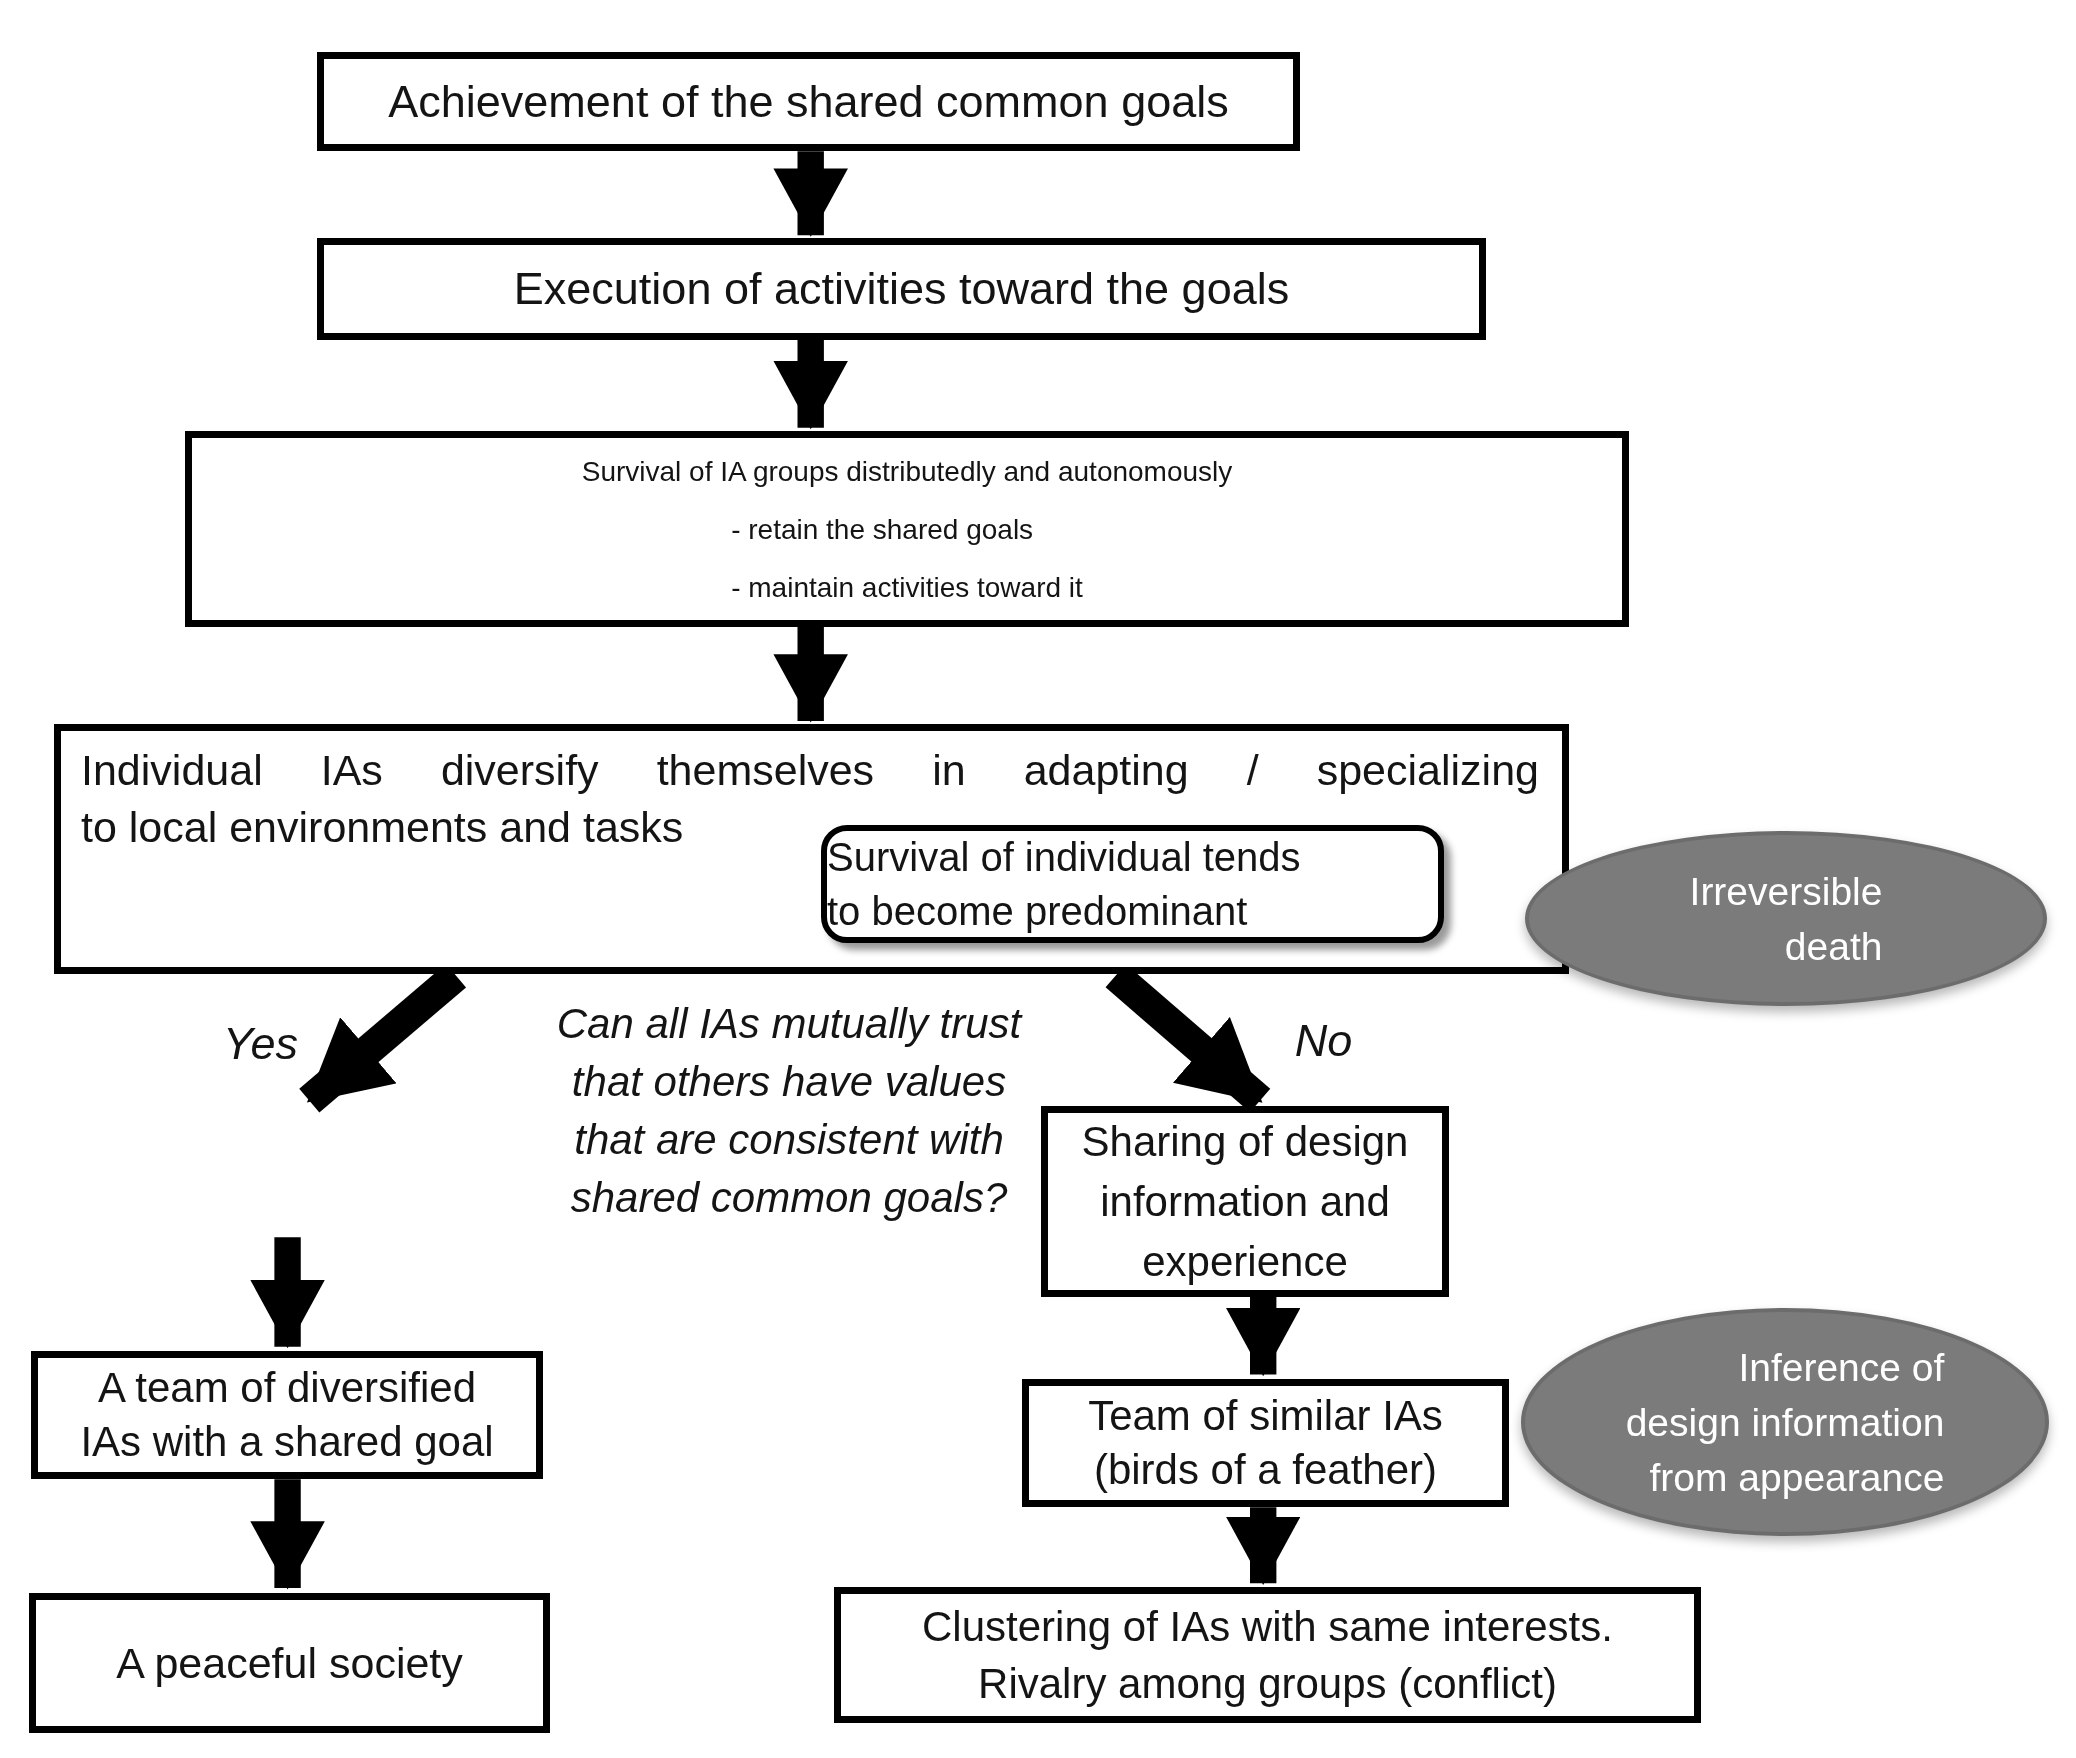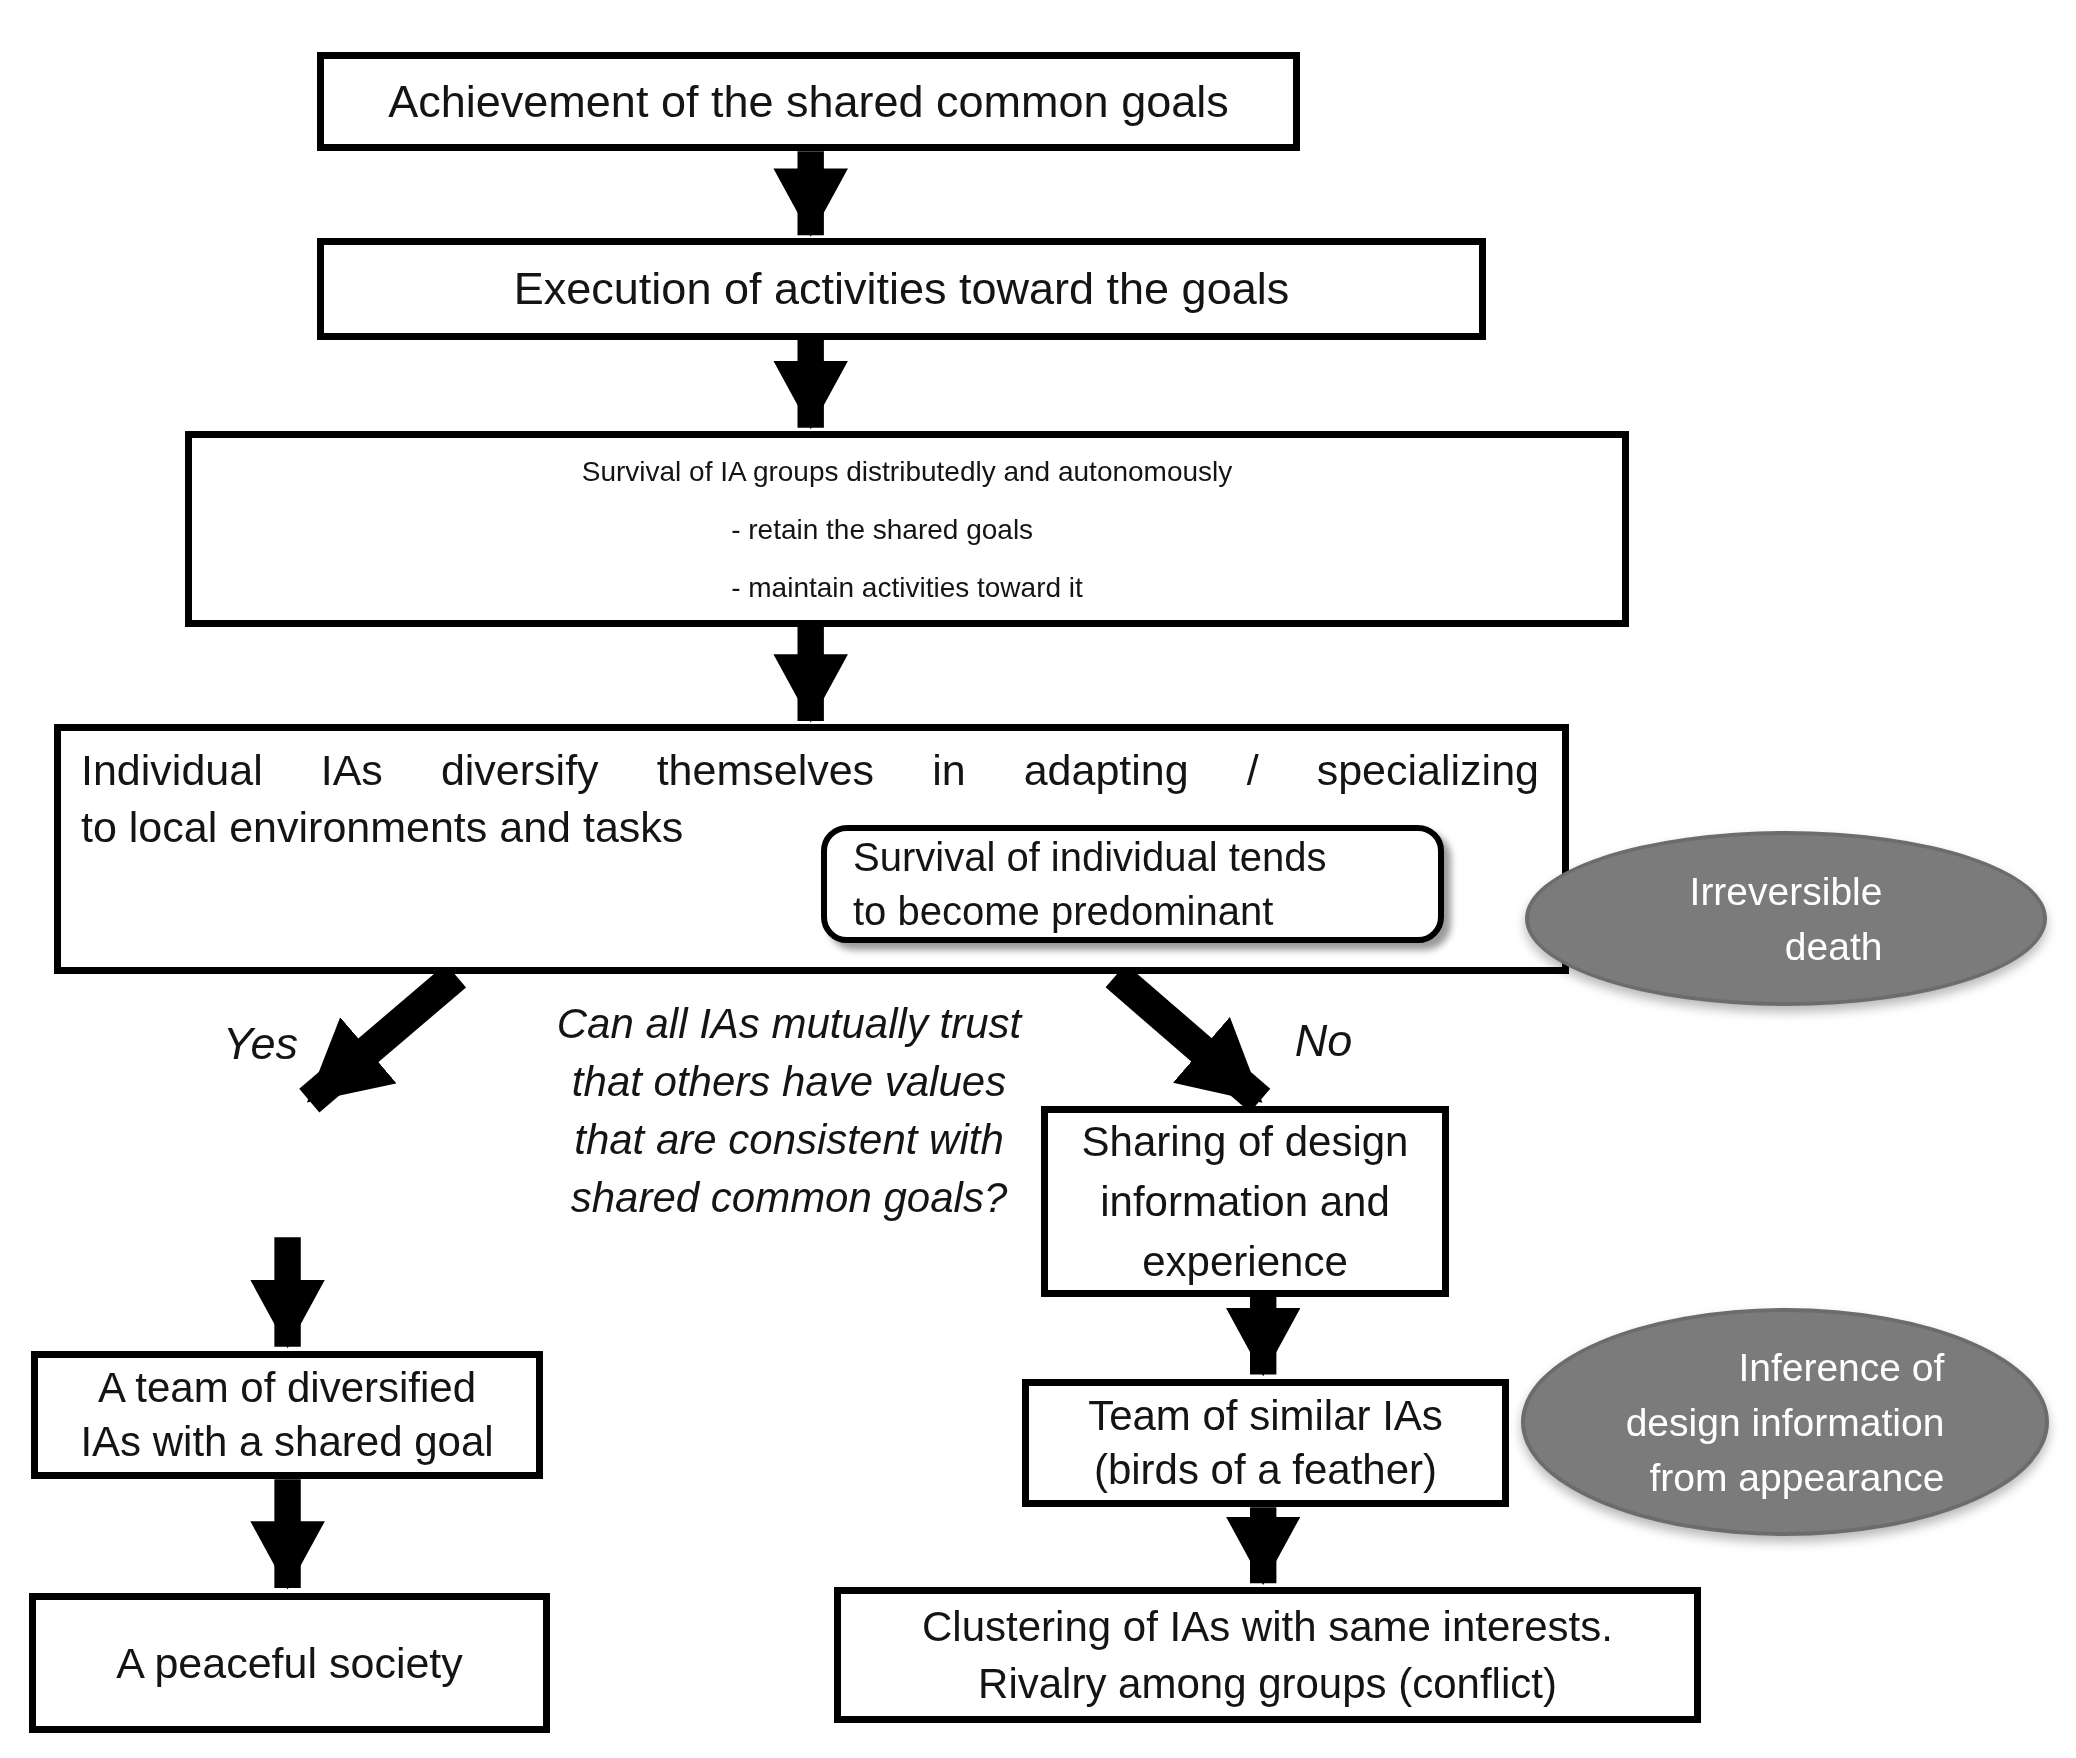--- a/index.html
+++ b/index.html
@@ -43,21 +43,20 @@
   .box4 .jline { display: block; text-align: justify; text-align-last: justify; }
   .box4 .lline { display: block; text-align: left; }
   .inner-round {
     left: 821px; top: 825px; width: 623px; height: 118px;
     border-radius: 26px;
     border-width: 6.2px;
     font-size: 40px; line-height: 54px;
     align-items: flex-start;
     text-align: left;
     justify-content: center;
-    padding-left: 26px;
     box-shadow: 7px 7px 7.8px rgba(0,0,0,0.40);
   }
   .box-ideal     { left: 54px;   top: 1106px; width: 467px;  height: 131px; font-size: 43px; line-height: 56px; }
   .box-sharing   { left: 1041px; top: 1106px; width: 408px;  height: 191px; font-size: 42px; line-height: 60px; }
   .box-team      { left: 31px;   top: 1351px; width: 512px;  height: 128px; font-size: 42px; line-height: 54px; }
   .box-similar   { left: 1022px; top: 1379px; width: 487px;  height: 128px; font-size: 42px; line-height: 54px; }
   .box-peaceful  { left: 29px;   top: 1593px; width: 521px;  height: 140px; font-size: 43px; }
   .box-cluster   { left: 834px; top: 1587px; width: 867px; height: 136px; font-size: 42px; line-height: 57px; }
   .ellipse {
     position: absolute;

